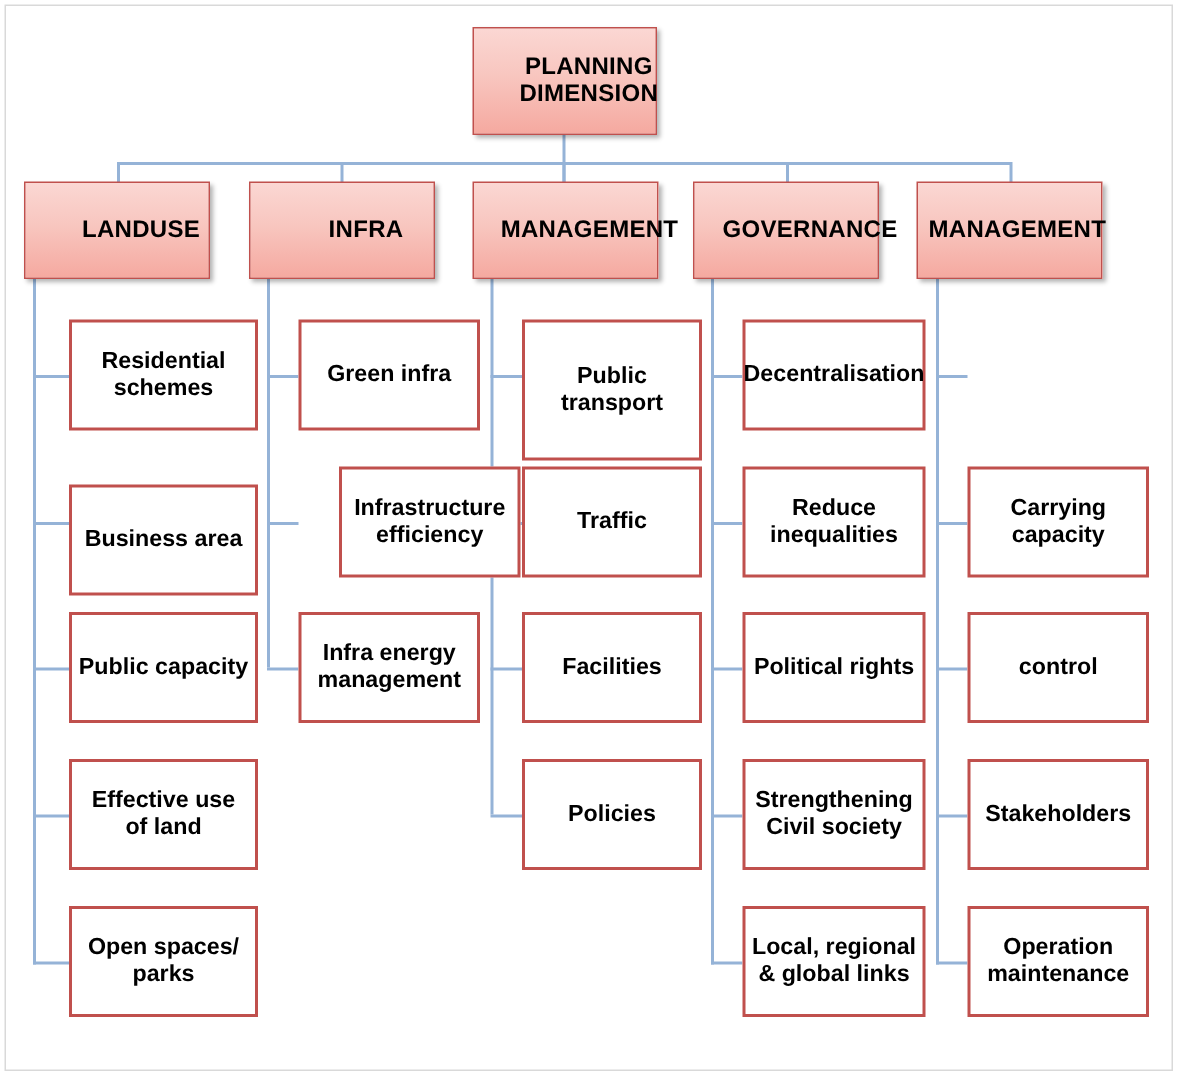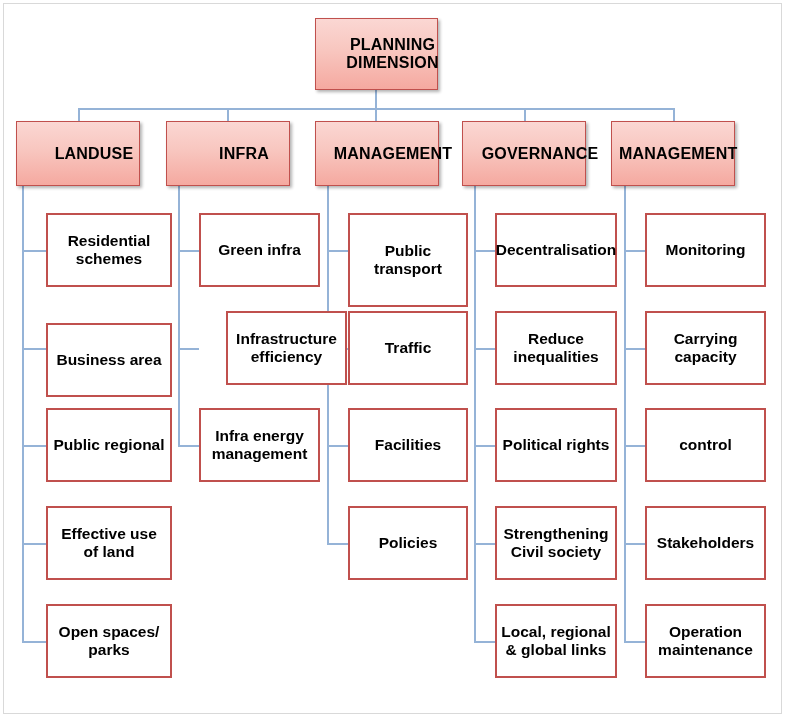--- a/index.html
+++ b/index.html
@@ -163,21 +163,21 @@
     <span>MANAGEMENT</span>
   </div>
 
   <div class="node leaf" style="left:46px; top:213px; width:126px; height:74px;">
     <span>Residential schemes</span>
   </div>
   <div class="node leaf" style="left:46px; top:311px; width:126px; height:74px;margin-top:12px;">
     <span>Business area</span>
   </div>
   <div class="node leaf" style="left:46px; top:408px; width:126px; height:74px;">
-    <span>Public regional</span>
+    <span>Public capacity</span>
   </div>
   <div class="node leaf" style="left:46px; top:506px; width:126px; height:74px;">
     <span>Effective use of land</span>
   </div>
   <div class="node leaf" style="left:46px; top:604px; width:126px; height:74px;">
     <span>Open spaces/ parks</span>
   </div>
 
   <div class="node leaf" style="left:199px; top:213px; width:121px; height:74px;">
     <span>Green infra</span>
@@ -211,23 +211,20 @@
   <div class="node leaf" style="left:495px; top:408px; width:122px; height:74px;">
     <span>Political rights</span>
   </div>
   <div class="node leaf" style="left:495px; top:506px; width:122px; height:74px;">
     <span>Strengthening Civil society</span>
   </div>
   <div class="node leaf" style="left:495px; top:604px; width:122px; height:74px;">
     <span>Local, regional &amp; global links</span>
   </div>
 
-  <div class="node leaf" style="left:645px; top:213px; width:121px; height:74px;">
-    <span>Monitoring</span>
-  </div>
   <div class="node leaf" style="left:645px; top:311px; width:121px; height:74px;">
     <span>Carrying capacity</span>
   </div>
   <div class="node leaf" style="left:645px; top:408px; width:121px; height:74px;">
     <span>control</span>
   </div>
   <div class="node leaf" style="left:645px; top:506px; width:121px; height:74px;">
     <span>Stakeholders</span>
   </div>
   <div class="node leaf" style="left:645px; top:604px; width:121px; height:74px;">

